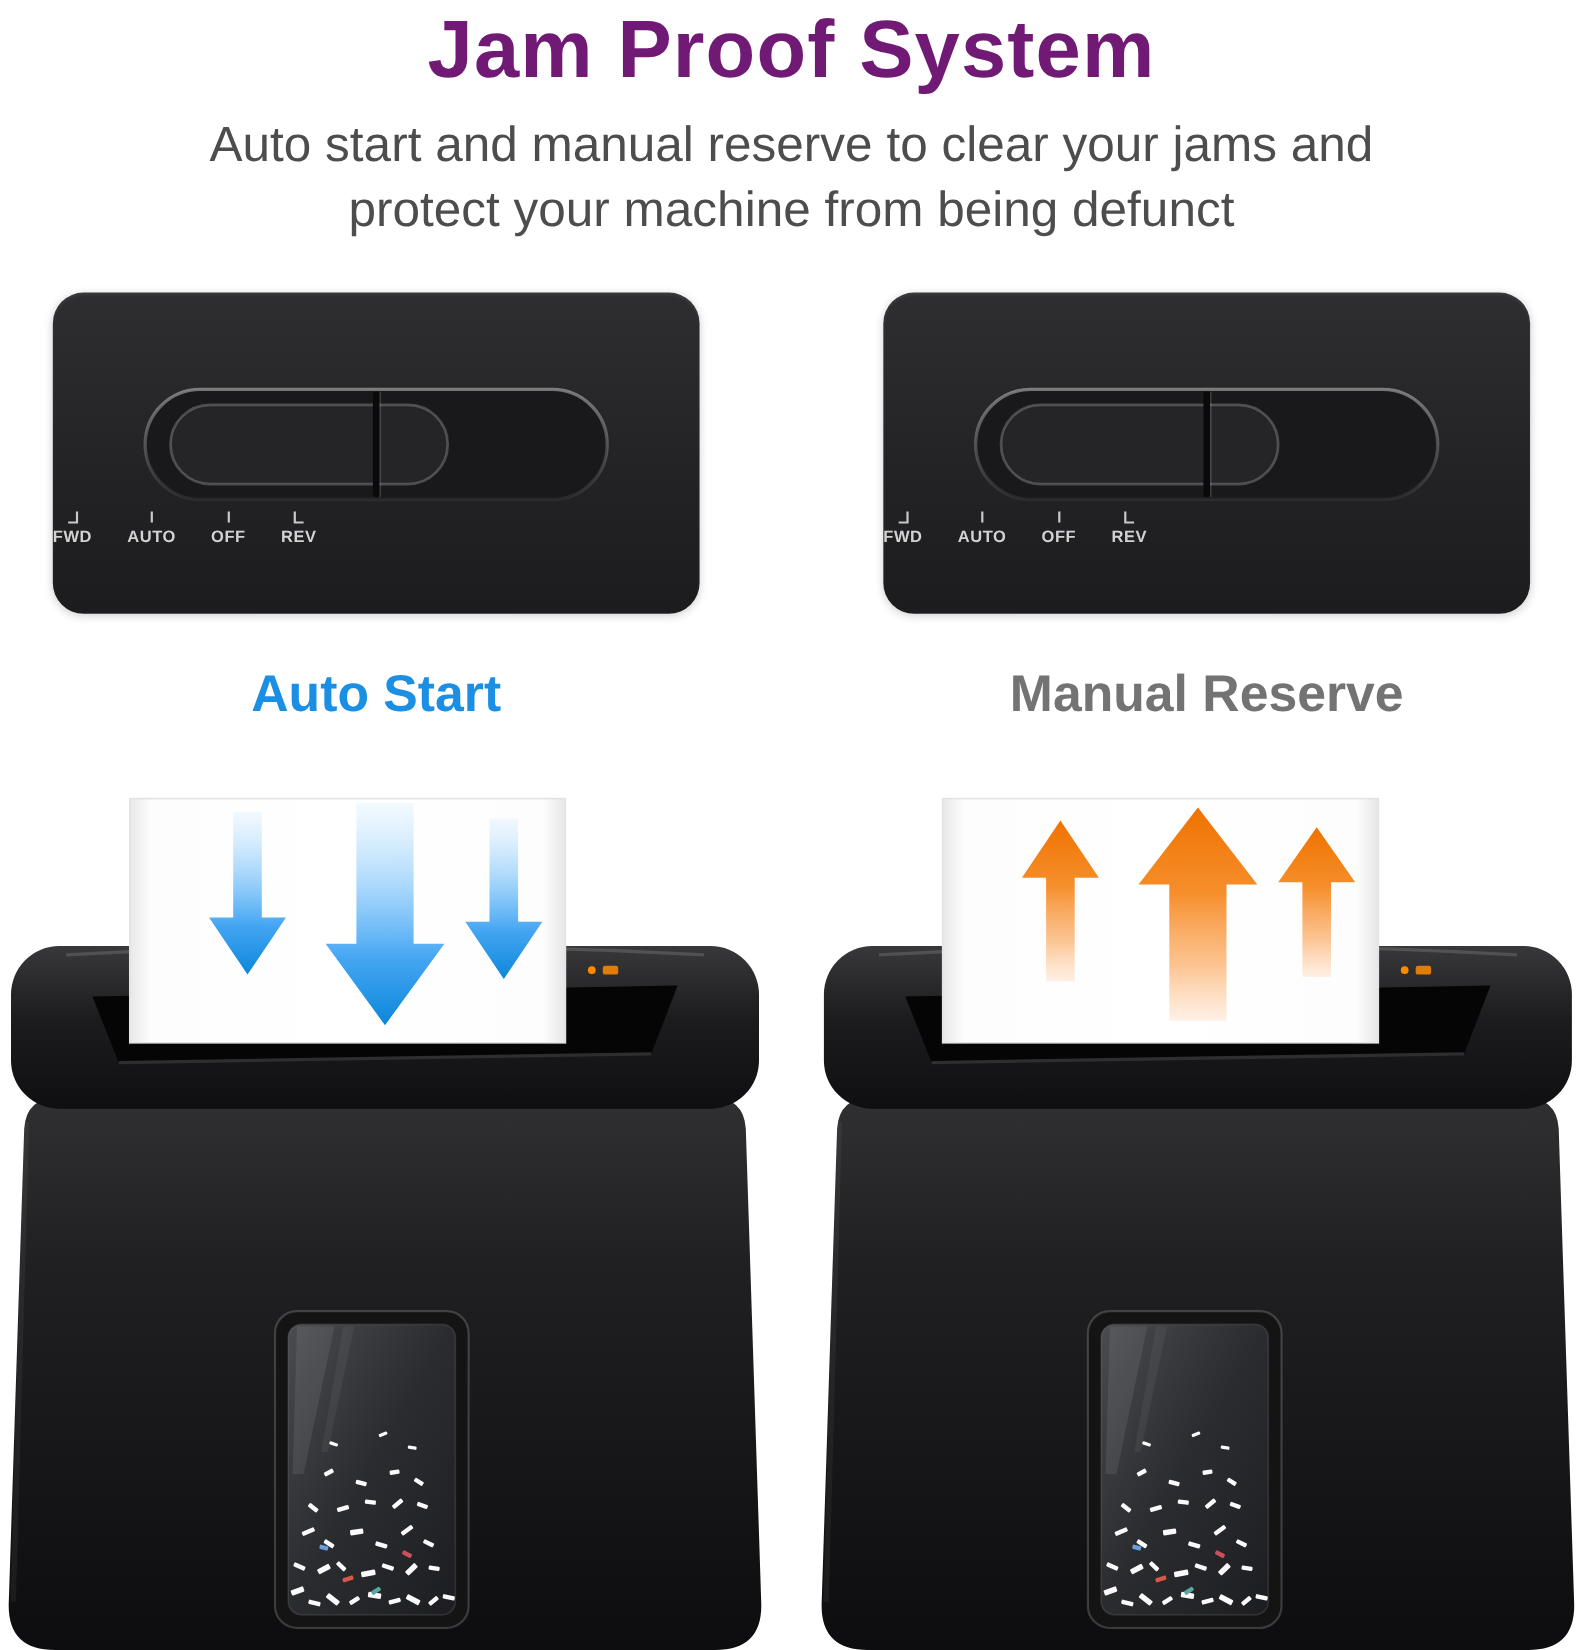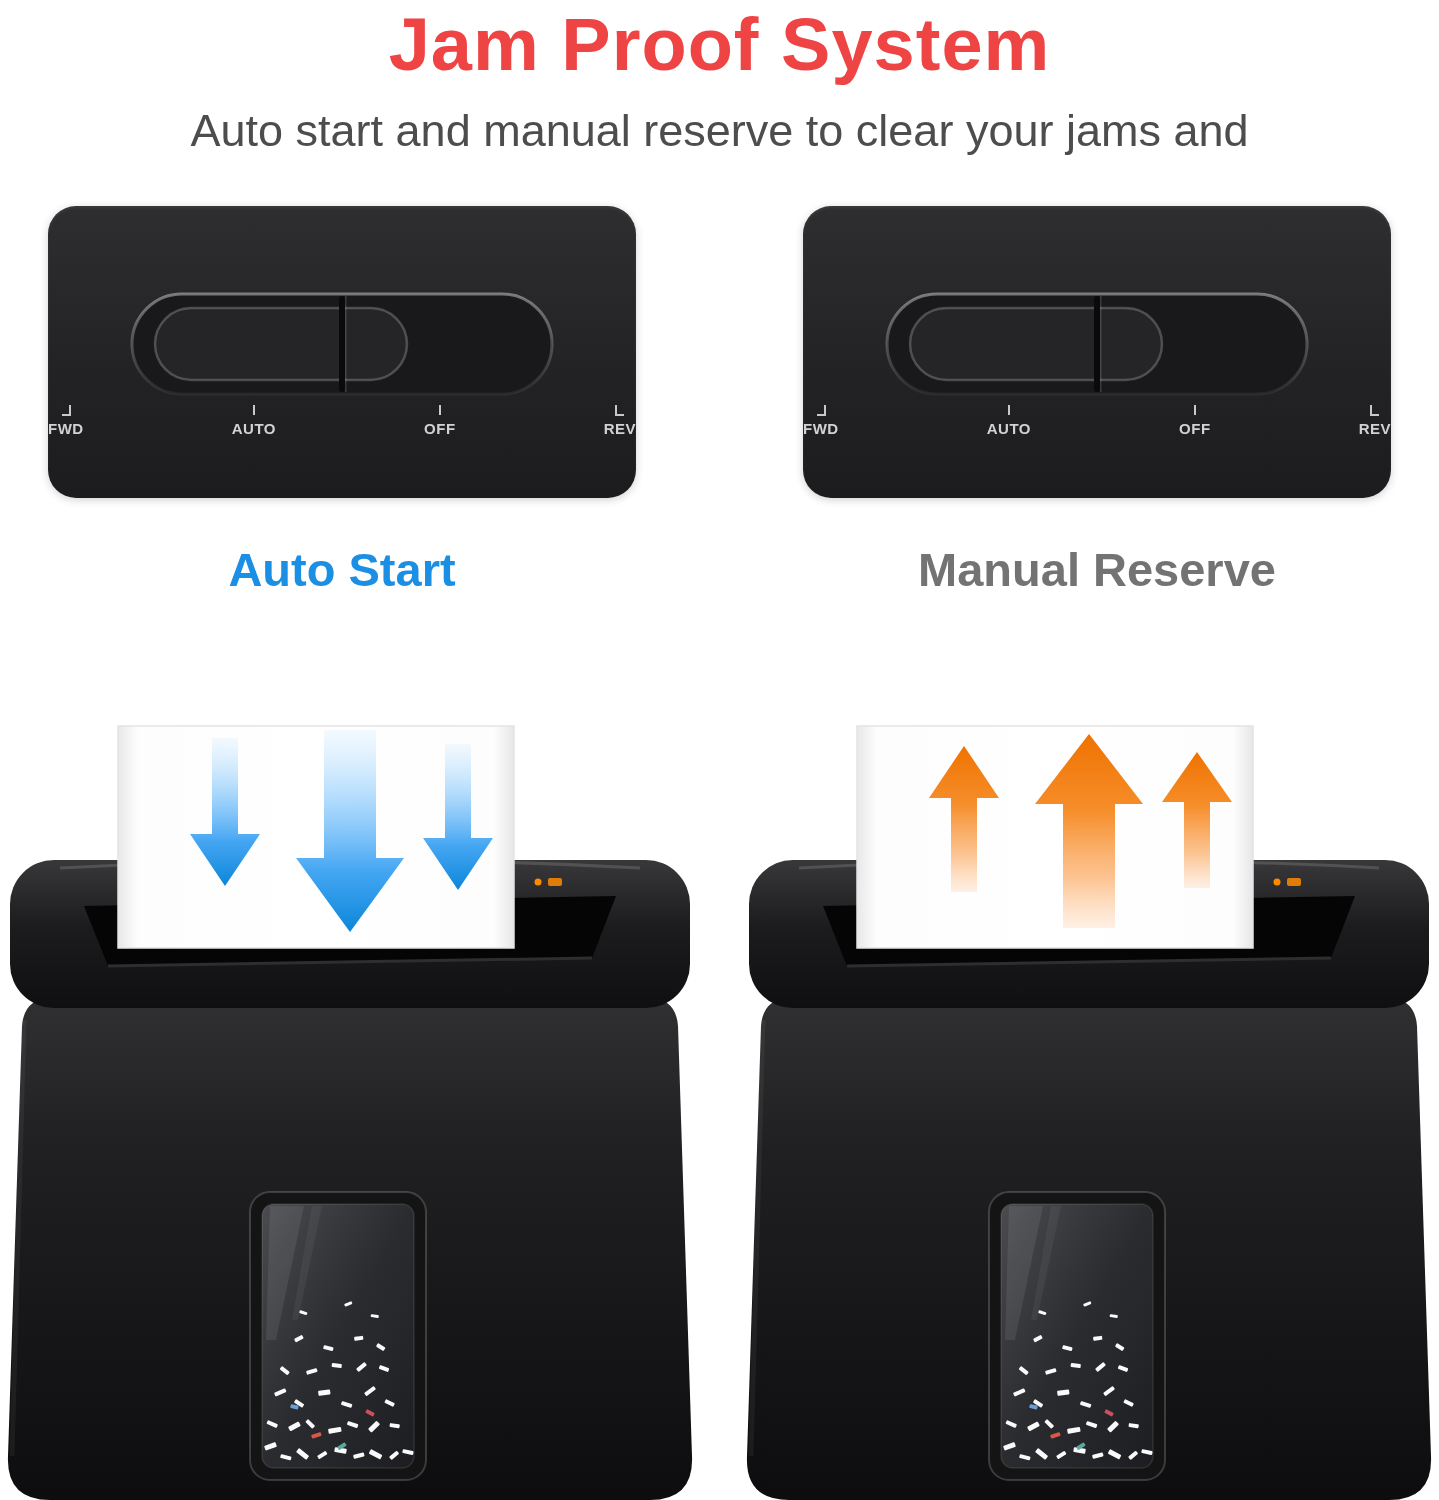--- a/index.html
+++ b/index.html
@@ -7,21 +7,21 @@
     position:relative;
     width:1439px;height:1500px;
     overflow:hidden;
     background:#ffffff;
     font-family:"Liberation Sans", sans-serif;
   }
   .title{
     margin:0;padding-top:2px;
     text-align:center;
     font-size:74px;font-weight:700;letter-spacing:1px;
-    color:#ef4444;
+    color:#701a75;
   }
   .subtitle{
     margin:14px auto 0;
     max-width:1380px;
     text-align:center;
     font-size:45px;line-height:1.32;
     color:#4d4d4d;
   }
   .panels-row{
     display:flex;justify-content:space-between;
@@ -33,21 +33,21 @@
     width:588px;height:292px;
     border-radius:28px;
     background:linear-gradient(180deg,#2e2e30 0%,#232325 55%,#1c1c1e 100%);
     box-shadow:inset 0 2px 3px rgba(255,255,255,0.07), 0 2px 8px rgba(0,0,0,0.18);
   }
   .slider-svg{
     position:absolute;top:78px;left:50%;transform:translateX(-50%);
   }
   .switch-labels{
     position:absolute;top:198px;left:0;right:0;
-    display:flex;justify-content:space-between;gap:16px;
+    display:flex;justify-content:flex-start;gap:32px;
   }
   .switch-item{display:flex;flex-direction:column;align-items:center;gap:3px;}
   .switch-item span{
     font-size:15px;font-weight:700;letter-spacing:0.5px;color:#d2d2d2;
   }
   .mode-label{
     margin-top:44px;
     font-size:47px;font-weight:700;
     text-align:center;
   }
@@ -177,20 +177,21 @@
     </g>
   </defs>
 </svg>
 
 <div class="page">
 
   <h1 class="title">Jam Proof System</h1>
 
   <p class="subtitle">
     <span>Auto start and manual reserve to clear your jams and</span><br>
+    <span>protect your machine from being defunct</span>
   </p>
 
   <div class="panels-row">
 
     <div class="panel-col">
       <div class="control-panel">
         <svg class="slider-svg" width="430" height="120" viewBox="0 0 430 120" xmlns="http://www.w3.org/2000/svg" xmlns:xlink="http://www.w3.org/1999/xlink">
           <use href="#slider-switch" xlink:href="#slider-switch"></use>
         </svg>
         <div class="switch-labels">

